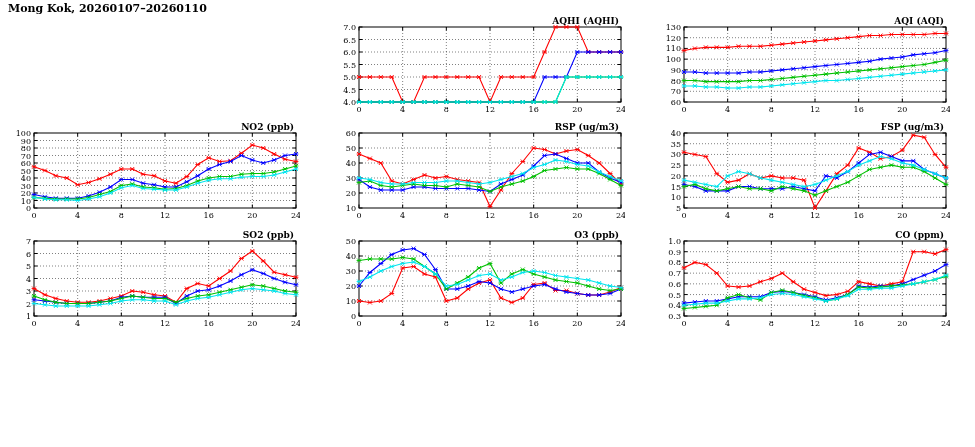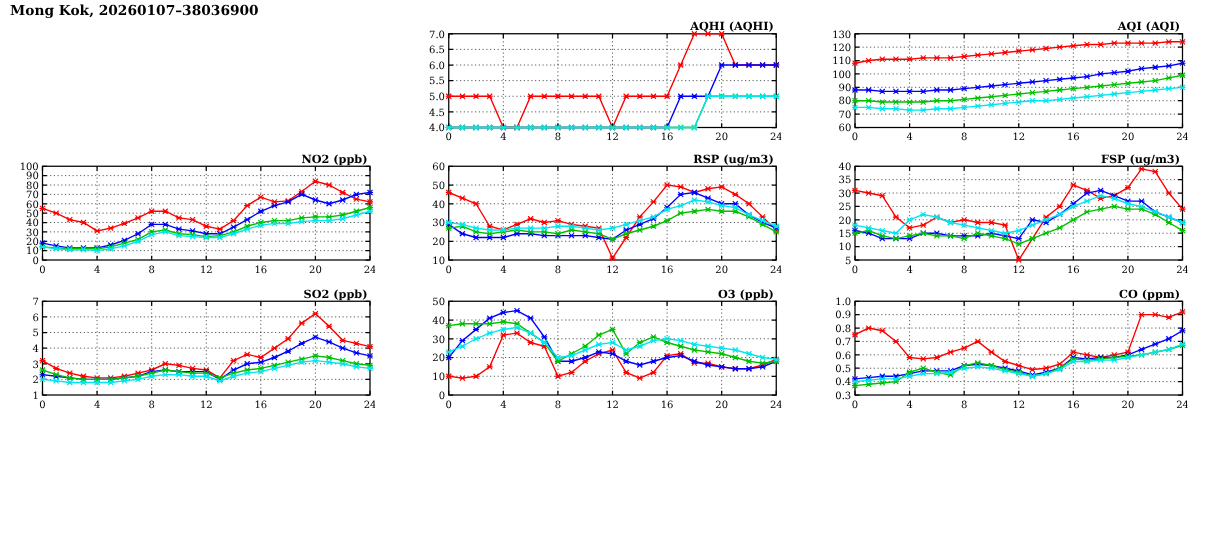--- a/index.html
+++ b/index.html
@@ -38,21 +38,21 @@
   }
   .tick-label {
     font-family: "DejaVu Serif", serif;
     font-size: 8px;
     fill: #000;
   }
 </style>
 </head>
 <body>
 
-<div id="title">Mong Kok, 20260107–38036900</div>
+<div id="title">Mong Kok, 20260107–20260110</div>
 
 <div class="panel" style="left:325px; top:14px;">
     <svg width="300" height="105" viewBox="0 0 300 105">
       <line x1="77.66666666666666" y1="13" x2="77.66666666666666" y2="88" stroke="#000" stroke-width="0.5" stroke-dasharray="1,2"></line>
       <line x1="121.33333333333333" y1="13" x2="121.33333333333333" y2="88" stroke="#000" stroke-width="0.5" stroke-dasharray="1,2"></line>
       <line x1="165" y1="13" x2="165" y2="88" stroke="#000" stroke-width="0.5" stroke-dasharray="1,2"></line>
       <line x1="208.66666666666666" y1="13" x2="208.66666666666666" y2="88" stroke="#000" stroke-width="0.5" stroke-dasharray="1,2"></line>
       <line x1="252.33333333333334" y1="13" x2="252.33333333333334" y2="88" stroke="#000" stroke-width="0.5" stroke-dasharray="1,2"></line>
       <line x1="34" y1="75.5" x2="296" y2="75.5" stroke="#000" stroke-width="0.5" stroke-dasharray="1,2"></line>
       <line x1="34" y1="63" x2="296" y2="63" stroke="#000" stroke-width="0.5" stroke-dasharray="1,2"></line>

